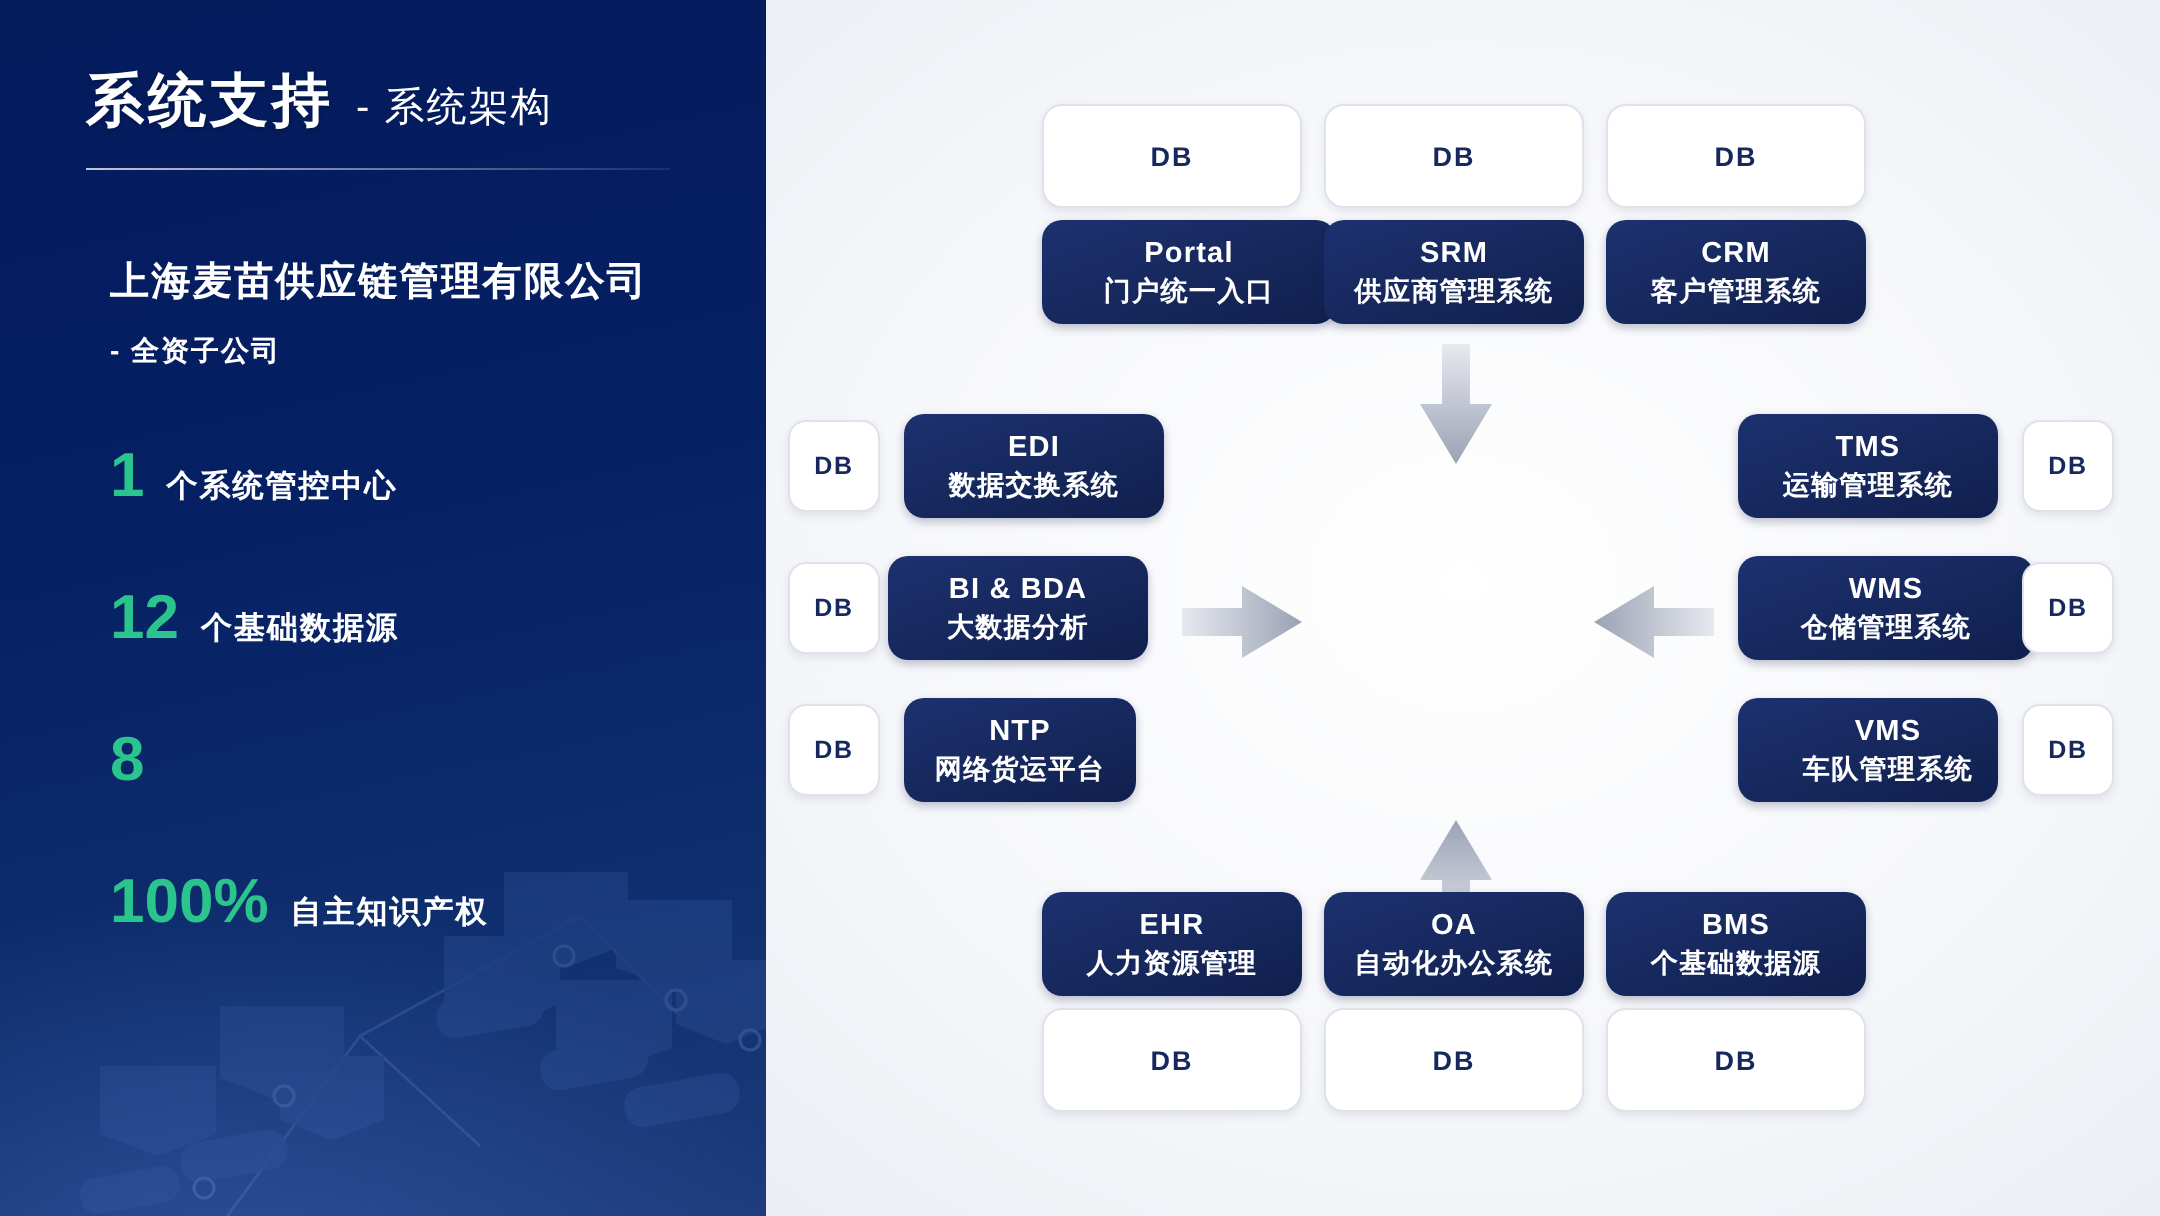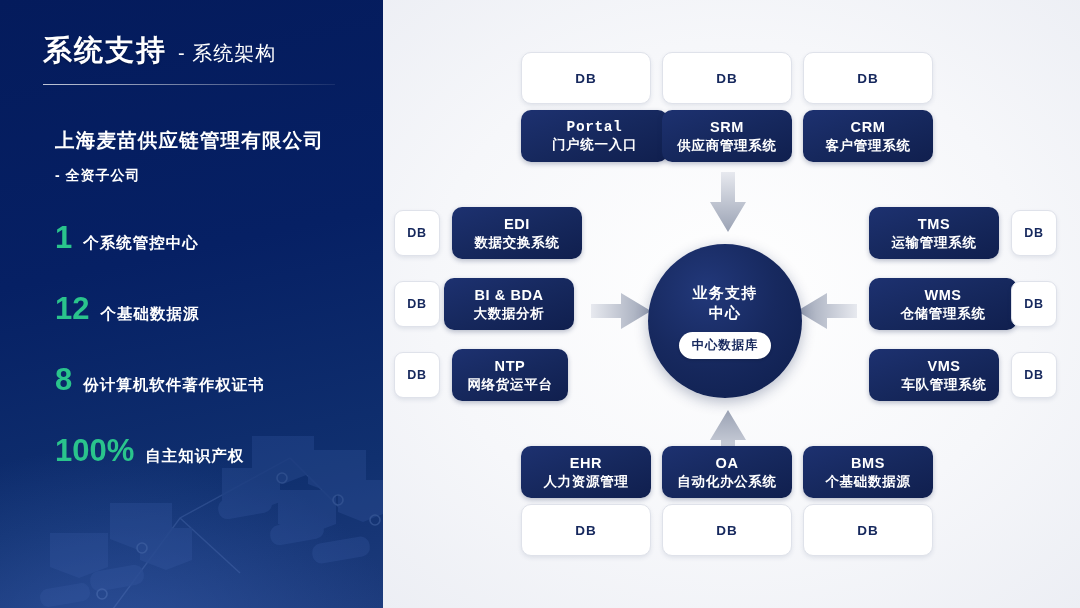--- a/index.html
+++ b/index.html
@@ -148,21 +148,20 @@
         <div class="stat-row">
           <span class="stat-num">1</span>
           <span class="stat-label">个系统管控中心</span>
         </div>
         <div class="stat-row">
           <span class="stat-num">12</span>
           <span class="stat-label">个基础数据源</span>
         </div>
         <div class="stat-row">
           <span class="stat-num">8</span>
-          <span class="stat-label">份计算机软件著作权证书</span>
         </div>
         <div class="stat-row">
           <span class="stat-num">100%</span>
           <span class="stat-label">自主知识产权</span>
         </div>
       </div>
 
   </div>
 
   <div class="canvas">
@@ -200,33 +199,26 @@
     <svg class="arrow" style="left:412px; top:288px; width:62px; height:46px;" viewBox="0 0 62 46">
       <defs>
           <linearGradient id="glt" x1="1" y1="0" x2="0" y2="0">
         <stop offset="0%" stop-color="#e7e9ef"></stop>
             <stop offset="100%" stop-color="#9aa2b4"></stop>
       </linearGradient>
         </defs>
       <path d="M62 16 v14 H32 v11 L2 23 L32 5 v11 z" fill="url(#glt)"></path>
     </svg>
 
-    <div class="hub" style="left:265px; top:244px;">
-      <div class="hub-title">
-        <div>业务支持</div>
-        <div>中心</div>
-      </div>
-      <div class="hub-pill">中心数据库</div>
-    </div>
 
     <div id="cards-layer">
         <div class="card db" style="left: 138px; top: 52px; width: 130px; height: 52px;">
           <span class="ln1">DB</span>
         </div>
-        <div class="card navy" style="left: 138px; top: 110px; width: 147px; height: 52px; font-family: Liberation Mono, monospace;">
+        <div class="card navy" style="left: 138px; top: 110px; width: 147px; height: 52px;">
           <span class="ln1">Portal</span>
           <span class="ln2">门户统一入口</span>
         </div>
         <div class="card db" style="left: 279px; top: 52px; width: 130px; height: 52px;">
           <span class="ln1">DB</span>
         </div>
         <div class="card navy" style="left: 279px; top: 110px; width: 130px; height: 52px;">
           <span class="ln1">SRM</span>
           <span class="ln2">供应商管理系统</span>
         </div>

